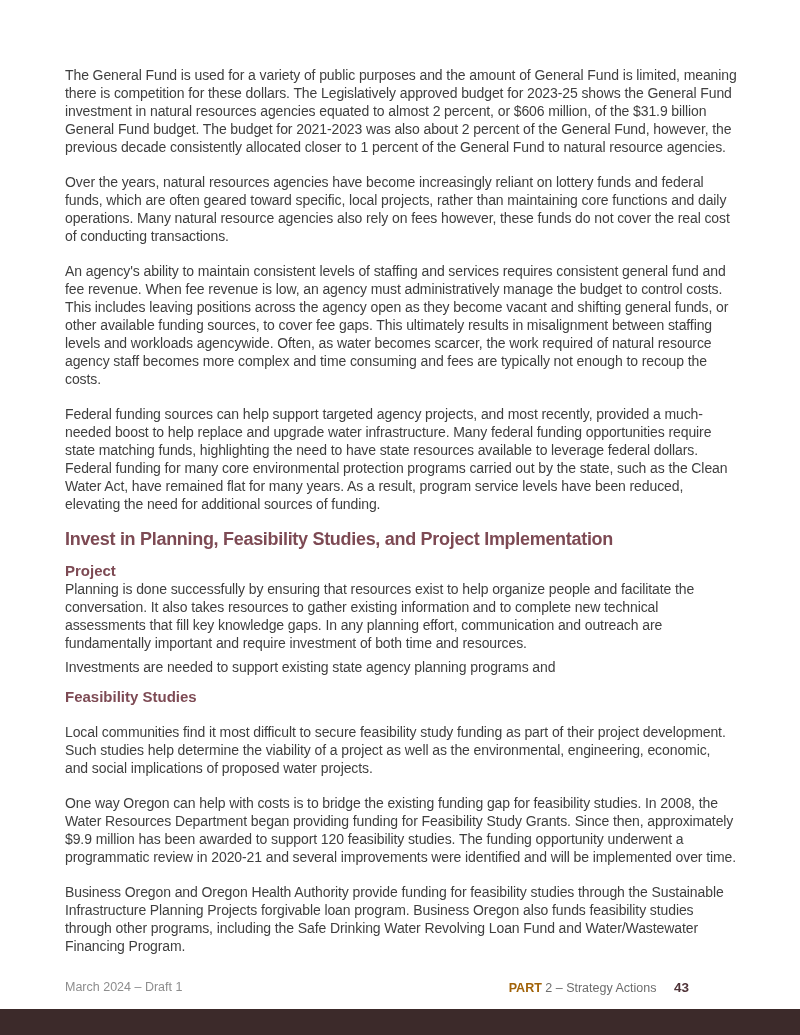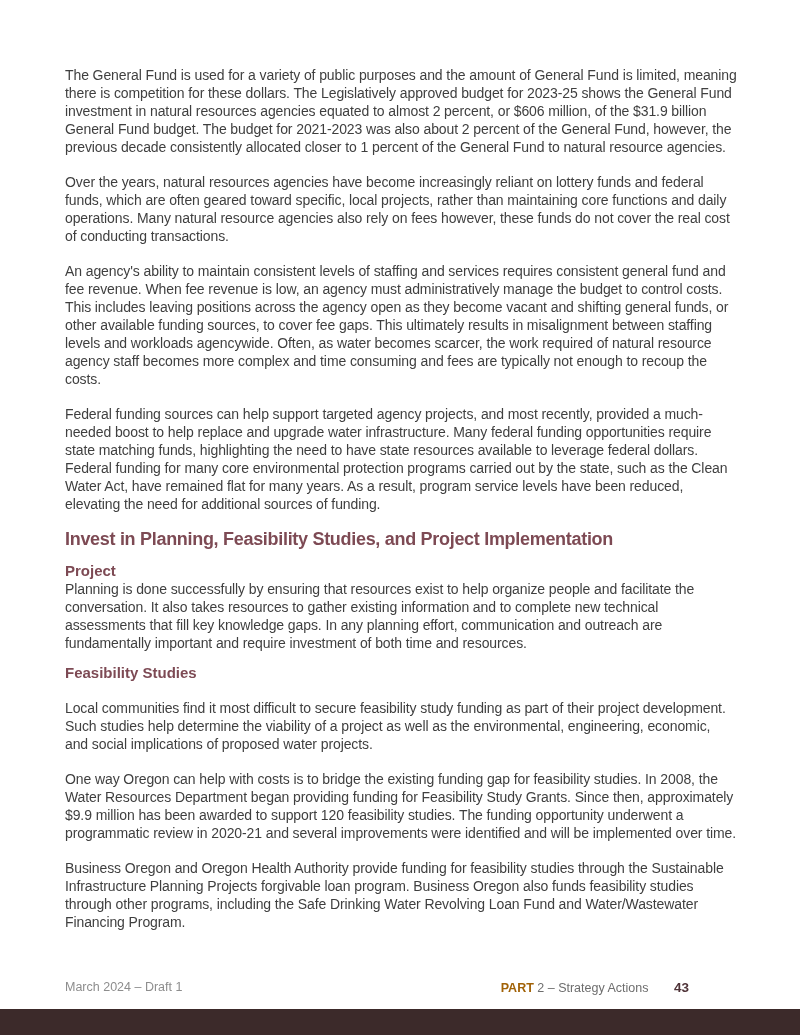--- a/index.html
+++ b/index.html
@@ -88,21 +88,21 @@
     align-items: flex-start;
     font-size: 12.5px;
   }
   .footer .footer-left { color: var(--muted); }
   .footer .footer-right { color: #6d6d6d; padding-right: 30px; }
   .footer .footer-right .part { font-weight: bold; color: #a16207; }
   .footer .footer-right .pagenum {
     font-weight: bold;
     color: var(--pagenum);
     font-size: 13.5px;
-    margin-left: 22px;
+    margin-left: 14px;
   }
   .bottom-bar {
     position: absolute;
     left: 0;
     bottom: 0;
     width: 100%;
     height: 26px;
     background: var(--bar);
   }
 </style>
@@ -118,20 +118,21 @@
     <p>Federal funding sources can help support targeted agency projects, and most recently, provided a much-needed boost to help replace and upgrade water infrastructure. Many federal funding opportunities require state matching funds, highlighting the need to have state resources available to leverage federal dollars. Federal funding for many core environmental protection programs carried out by the state, such as the Clean Water Act, have remained flat for many years. As a result, program service levels have been reduced, elevating the need for additional sources of funding.</p>
 
     <h1 class="section-heading">Invest in Planning, Feasibility Studies, and Project Implementation</h1>
 
     <h2 class="sub-heading">Project</h2>
 
     <div class="planning-row">
       <p>Planning is done successfully by ensuring that resources exist to help organize people and facilitate the conversation. It also takes resources to gather existing information and to complete new technical assessments that fill key knowledge gaps. In any planning effort, communication and outreach are fundamentally important and require investment of both time and resources.</p>
     </div>
 
+    <p class="inv-line1">Investments are needed to support existing state agency planning programs and</p>
 
     <h2 class="sub-heading feas">Feasibility Studies</h2>
 
     <p>Local communities find it most difficult to secure feasibility study funding as part of their project development. Such studies help determine the viability of a project as well as the environmental, engineering, economic, and social implications of proposed water projects.</p>
     <p>One way Oregon can help with costs is to bridge the existing funding gap for feasibility studies. In 2008, the Water Resources Department began providing funding for Feasibility Study Grants. Since then, approximately $9.9 million has been awarded to support 120 feasibility studies. The funding opportunity underwent a programmatic review in 2020-21 and several improvements were identified and will be implemented over time.</p>
     <p>Business Oregon and Oregon Health Authority provide funding for feasibility studies through the Sustainable Infrastructure Planning Projects forgivable loan program. Business Oregon also funds feasibility studies through other programs, including the Safe Drinking Water Revolving Loan Fund and Water/Wastewater Financing Program.</p>
 
   </div>
 
   <div class="footer">

